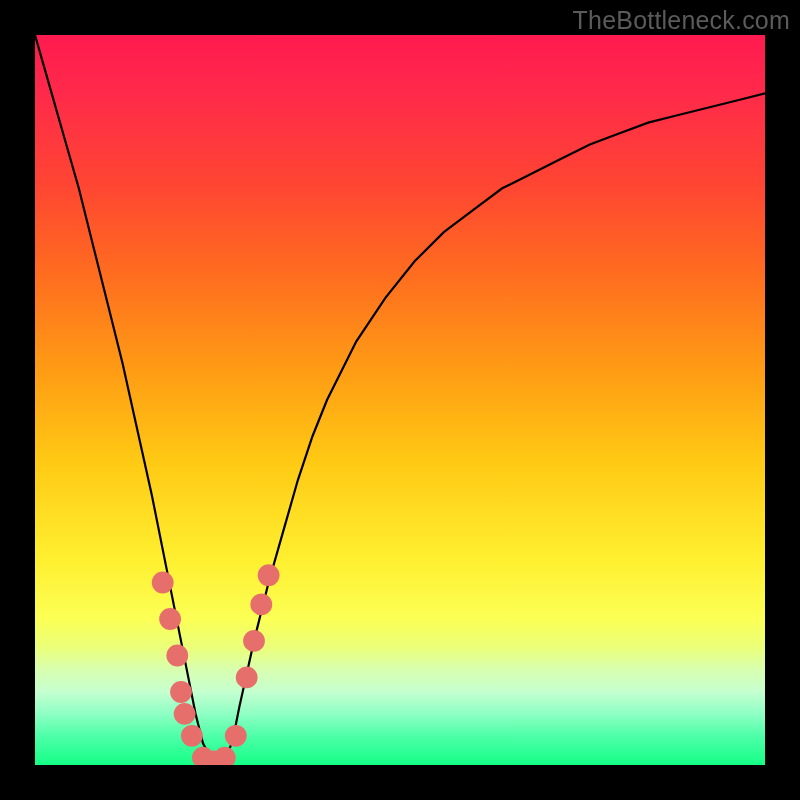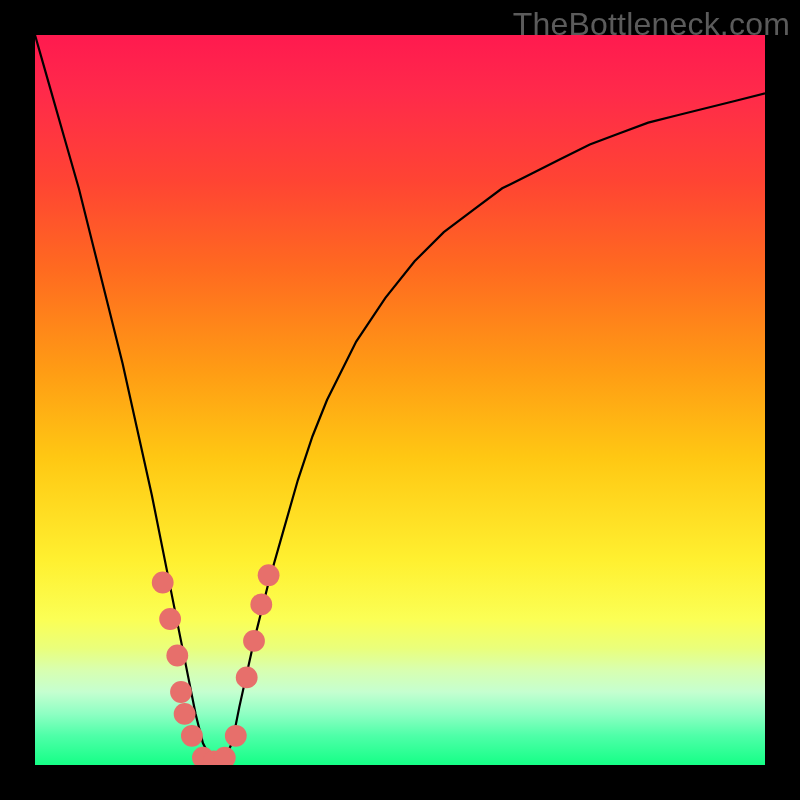--- a/index.html
+++ b/index.html
@@ -49,21 +49,21 @@
       #8effc3 93%,
       #4effa8 96%,
       #15ff86 100%
     );
   }
   .watermark {
     position: absolute;
     top: 6px;
     right: 10px;
     color: #5b5b5b;
-    font-size: 32px;
+    font-size: 25px;
     font-weight: 400;
     letter-spacing: 0.2px;
     user-select: none;
   }
   svg.curves {
     position: absolute;
     left: 0;
     top: 0;
     width: 100%;
     height: 100%;

